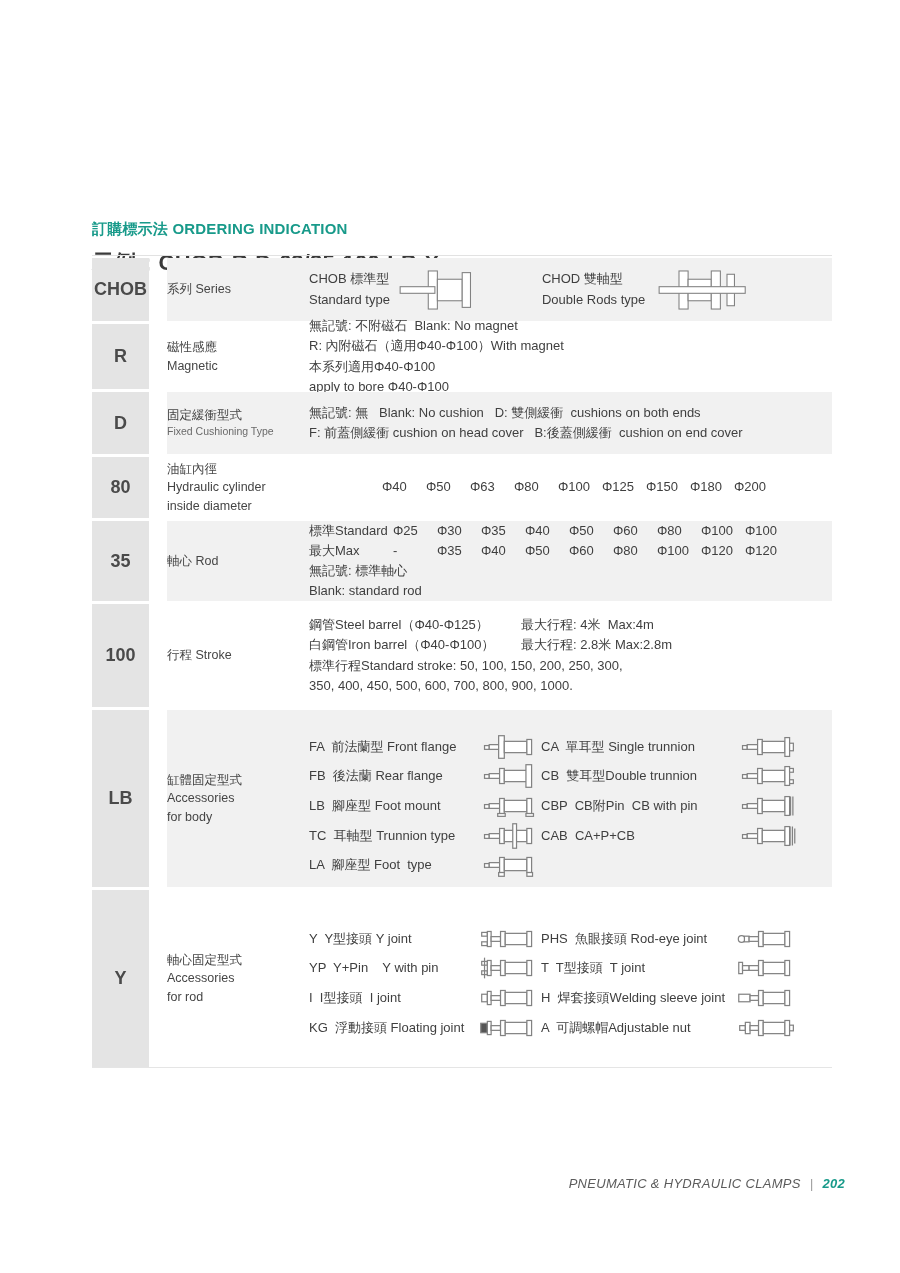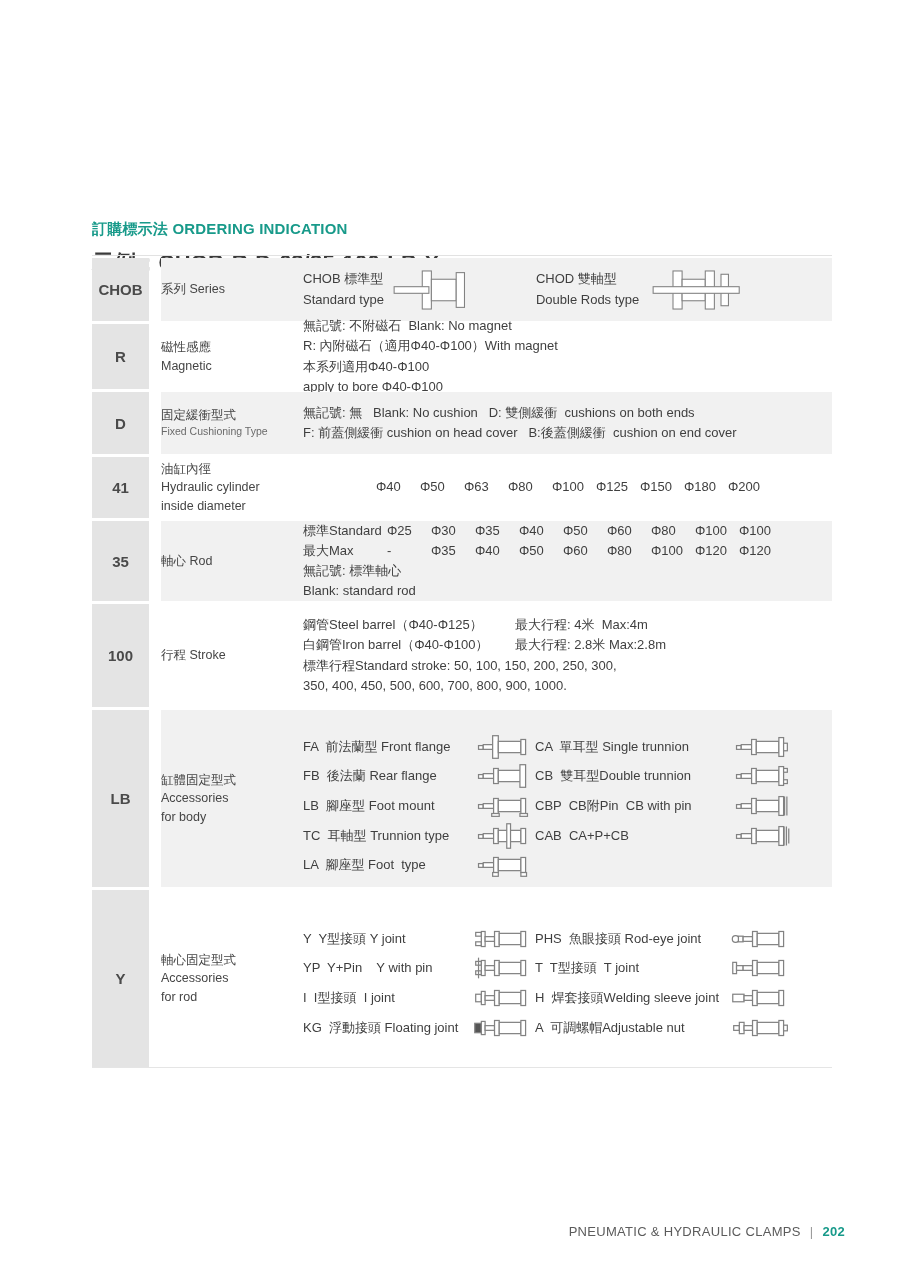--- a/index.html
+++ b/index.html
@@ -6,22 +6,22 @@
   html, body { width: 900px; height: 1273px; background: #fff; overflow: hidden; }
   body { font-family: "Liberation Sans", "DejaVu Sans", sans-serif; color: #3d3d3d; position: relative; }
 
   .heading { position: absolute; left: 92px; top: 200px; }
   .title { font-size: 15px; font-weight: bold; color: #189a8a; letter-spacing: .2px; margin-top: 20px; }
   .example { font-size: 22px; font-weight: bold; color: #3a3a3a; margin-top: 9px; letter-spacing: .2px; }
 
   .otable { position: absolute; left: 92px; top: 255px; width: 740px;
             border-top: 1px solid #e2e2e2; border-bottom: 1px solid #e5e5e5; padding-top: 2px; }
   .row { display: flex; margin-bottom: 3px; }
-  .label-cell { width: 57px; margin-right: 12px; background: #e4e4e4; color: #4a4a4a;
-                font-weight: bold; font-size: 15px; display: flex; align-items: center;
+  .label-cell { width: 57px; margin-right: 18px; background: #e4e4e4; color: #4a4a4a;
+                font-weight: bold; font-size: 18px; display: flex; align-items: center;
                 justify-content: center; flex-shrink: 0; }
   .content { flex: 1; display: flex; }
   .bg-g { background: #f1f1f1; }
   .bg-w { background: #ffffff; }
 
   .desc { width: 142px; flex-shrink: 0; align-self: center;
           font-size: 12.5px; color: #454545; line-height: 1.45; }
   .desc .small { font-size: 10.5px; color: #6a6a6a; }
   .main { flex: 1; font-size: 13px; color: #3f3f3f; line-height: 1.55; align-self: center; }
   .pre { white-space: pre-wrap; }
@@ -49,22 +49,22 @@
   .acc-cols { display: flex; align-self: flex-start; }
   .acc-col-left { width: 232px; }
   .acc-col-right { width: 258px; }
   .acc-item { display: flex; align-items: center; height: 29.6px; }
   .acc-text { flex: 1; font-size: 13px; }
   .acc-icon { width: 64px; flex-shrink: 0; }
   .acc-icon svg { display: block; }
   .pt-lb { padding-top: 22px; }
   .pt-y  { padding-top: 34px; }
 
-  .footer { position: absolute; top: 1224px; right: 55px; font-size: 13px; color: #5b5b5b;
-            display: flex; align-items: center; gap: 9px; letter-spacing: .3px; }
+  .footer { position: absolute; top: 1176px; right: 55px; font-size: 13px; color: #5b5b5b;
+            display: flex; align-items: center; gap: 9px; letter-spacing: .3px; font-style: italic; }
   .footer .divider { color: #9a9a9a; }
   .footer .pageno { color: #189a8a; font-weight: bold; }
 </style>
 </head>
 <body>
 
 <div class="heading">
   <div class="title"><span>訂購標示法</span> <span>ORDERING INDICATION</span></div>
   <div class="example">示例：CHOB-R-D-63/35-100-LB-Y</div>
 </div>
@@ -139,21 +139,21 @@
         <div class="small">Fixed Cushioning Type</div>
       </div>
       <div class="main">
         <div class="pre">無記號: 無   Blank: No cushion   D: 雙側緩衝  cushions on both ends</div>
         <div class="pre">F: 前蓋側緩衝 cushion on head cover   B:後蓋側緩衝  cushion on end cover</div>
       </div>
     </div>
   </section>
 
   <section class="row" style="height:61px">
-    <div class="label-cell">41</div>
+    <div class="label-cell">80</div>
     <div class="content bg-w">
       <div class="desc">
         <div>油缸內徑</div>
         <div>Hydraulic cylinder</div>
         <div>inside diameter</div>
       </div>
       <div class="main">
         <div class="dia-grid" id="dia-grid">
             <span>Φ40</span>
             <span>Φ50</span>

